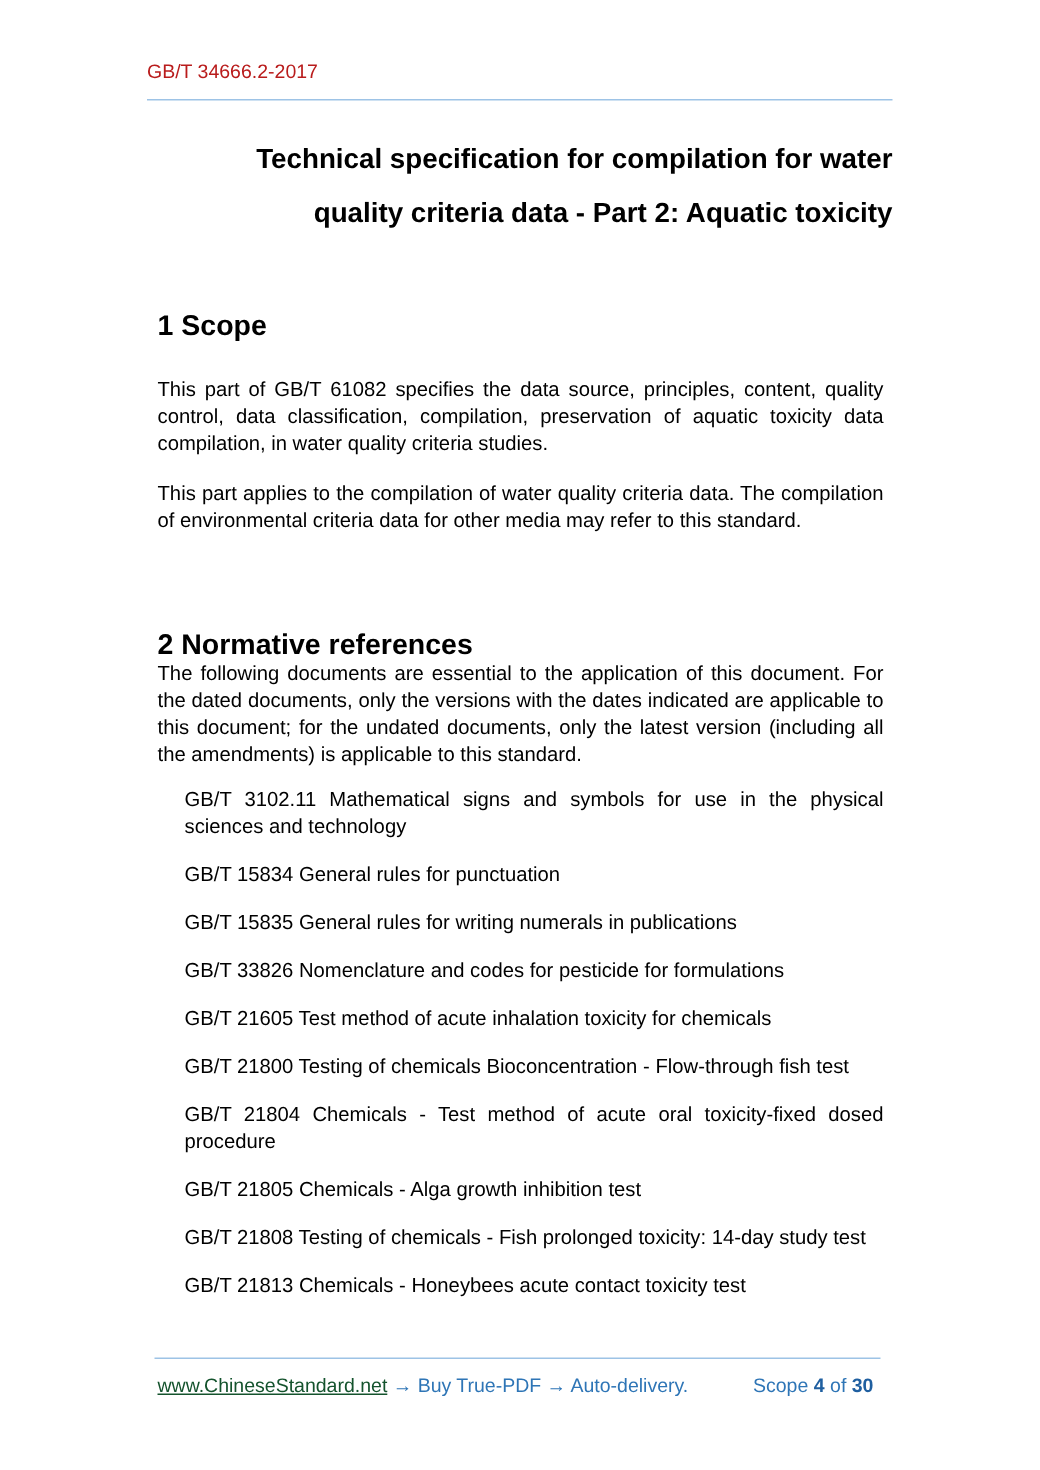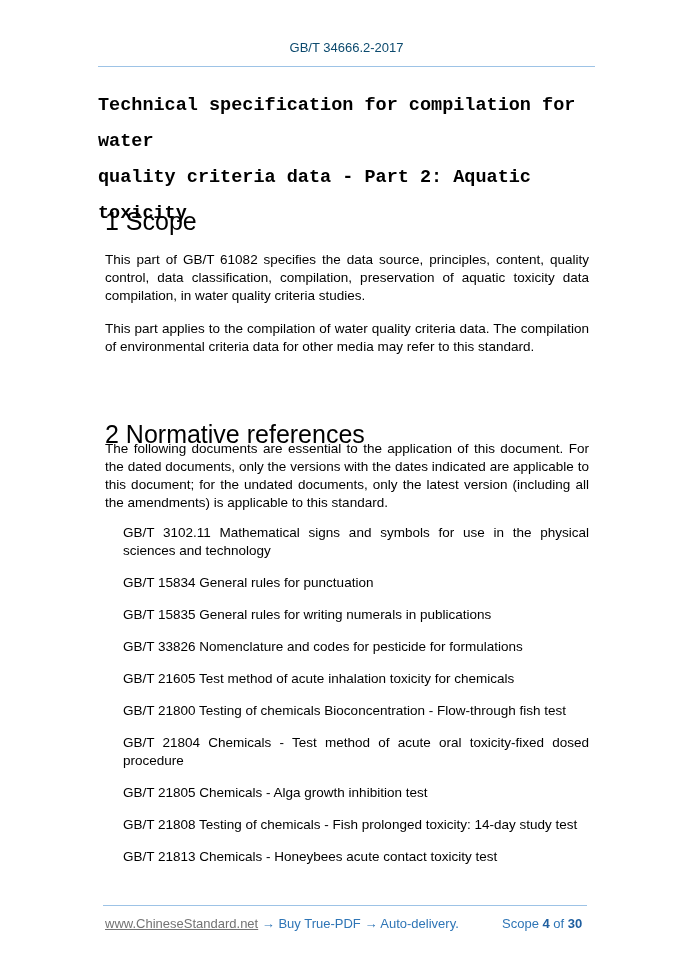--- a/index.html
+++ b/index.html
@@ -13,55 +13,53 @@
       position: relative;
       overflow: hidden;
       font-family: "Liberation Sans", sans-serif;
       color: #000000;
     }
     .page-header {
       position: absolute;
       left: 98px;
       top: 40px;
       width: 497px;
-      text-align: center;
       font-size: 13px;
-      color: #0c4a6e;
+      color: #b91c1c;
     }
     .header-rule {
       position: absolute;
       left: 98px;
       top: 66px;
       width: 497px;
       height: 1px;
       background: #9dc3e6;
     }
     .doc-title {
       position: absolute;
       left: 98px;
       top: 88px;
       width: 497px;
-      text-align: left;
+      text-align: right;
       font-weight: bold;
       font-size: 18.5px;
       line-height: 36px;
-      font-family: Liberation Mono, monospace;
     }
     .content {
       position: absolute;
       left: 105px;
       top: 0;
       width: 484px;
     }
     h2 {
       margin: 0;
       position: absolute;
       left: 0;
-      font-size: 25px;
-      font-weight: normal;
+      font-size: 19px;
+      font-weight: bold;
       white-space: nowrap;
     }
     p.body {
       margin: 0;
       position: absolute;
       left: 0;
       width: 484px;
       font-size: 13.5px;
       line-height: 18px;
       text-align: justify;
@@ -91,21 +89,21 @@
     }
     .footer-left {
       position: absolute;
       left: 105px;
       top: 916px;
       font-size: 13px;
       color: #2e75b6;
       white-space: nowrap;
     }
     .footer-left a {
-      color: #737373;
+      color: #14532d;
       text-decoration: underline;
     }
     .footer-right {
       position: absolute;
       left: 502px;
       top: 916px;
       font-size: 13px;
       color: #2e75b6;
       white-space: nowrap;
     }

